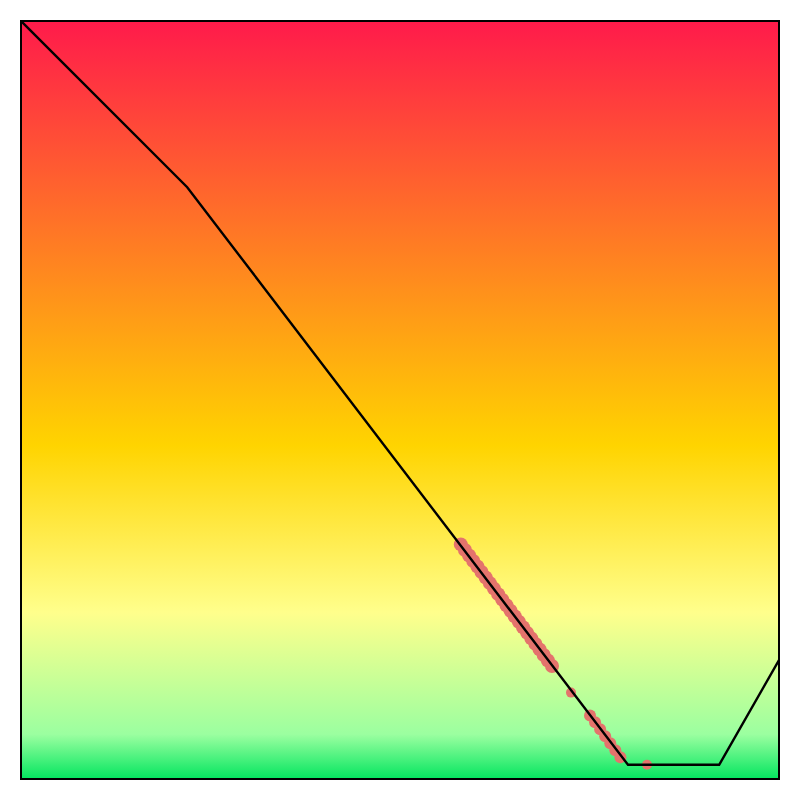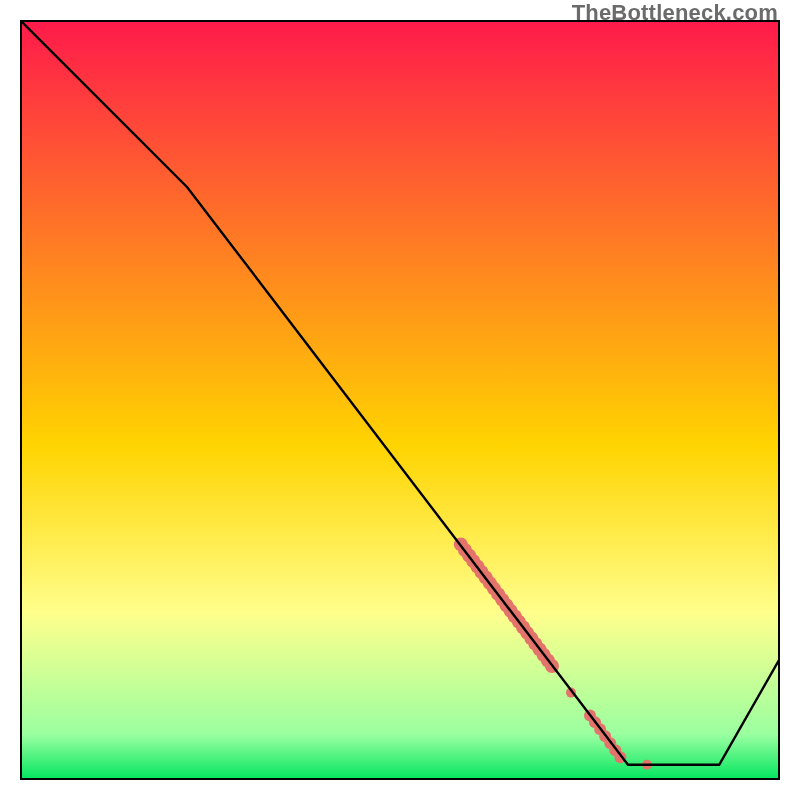--- a/index.html
+++ b/index.html
@@ -45,21 +45,20 @@
     color: #6b6b6b;
     letter-spacing: 0.2px;
   }
 
   .no-select { user-select: none; }
 </style>
 </head>
 <body>
 
 <div class="chart-wrap">
-  <div class="watermark no-select">TheBottleneck.com</div>
 
   <div class="plot-area">
     <svg class="plot-svg" viewBox="0 0 760 760" preserveAspectRatio="none">
       <defs>
         <linearGradient id="bg-grad" x1="0" y1="0" x2="0" y2="1">
           <stop id="g-top" offset="0%" stop-color="#ff1a4b"></stop>
           <stop id="g-mid" offset="56%" stop-color="#ffd400"></stop>
           <stop id="g-soft" offset="78%" stop-color="#ffff8c"></stop>
           <stop id="g-pale" offset="94%" stop-color="#9bffa0"></stop>
           <stop id="g-bot" offset="100%" stop-color="#00e55e"></stop>

